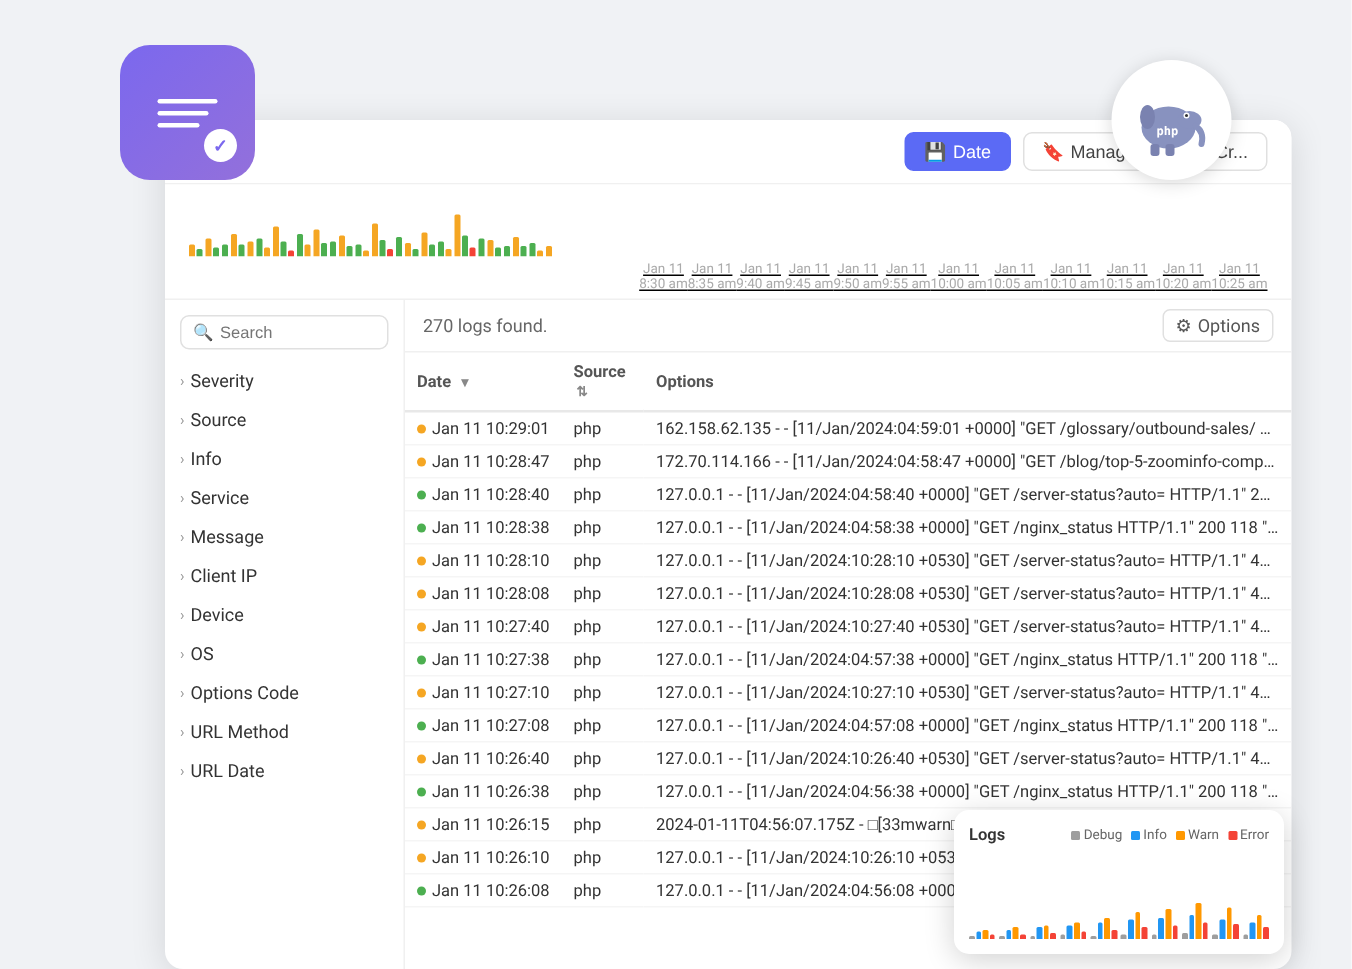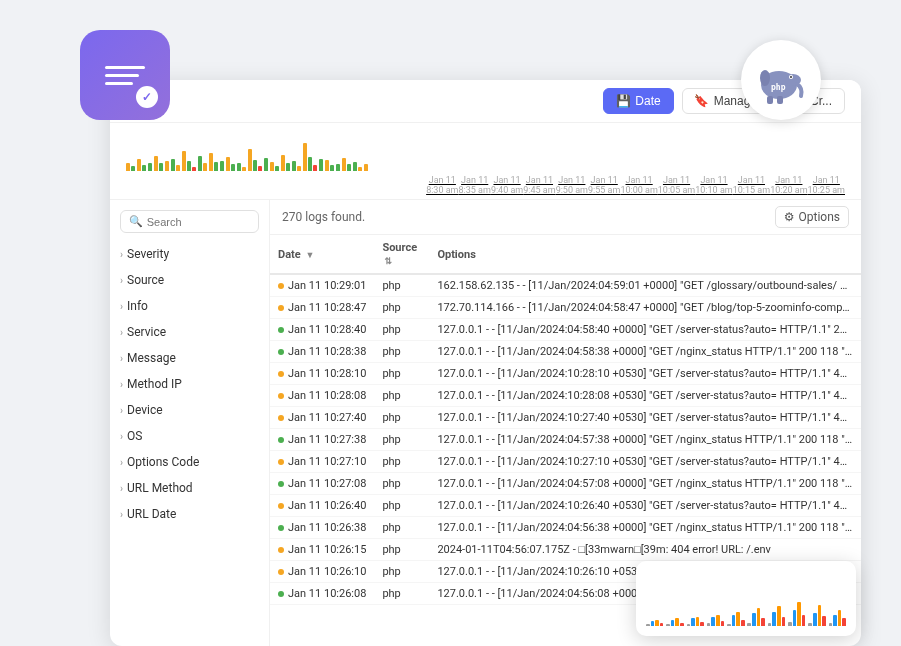--- a/index.html
+++ b/index.html
@@ -585,21 +585,21 @@
         <div class="sidebar-item">
           <span class="sidebar-chevron">›</span>
           <span>Service</span>
         </div>
         <div class="sidebar-item">
           <span class="sidebar-chevron">›</span>
           <span>Message</span>
         </div>
         <div class="sidebar-item">
           <span class="sidebar-chevron">›</span>
-          <span>Method IP</span>
+          <span>Client IP</span>
         </div>
         <div class="sidebar-item">
           <span class="sidebar-chevron">›</span>
           <span>Device</span>
         </div>
         <div class="sidebar-item">
           <span class="sidebar-chevron">›</span>
           <span>OS</span>
         </div>
         <div class="sidebar-item">
@@ -747,20 +747,41 @@
       <td class="source-cell">php</td>
       <td class="message-cell">127.0.0.1 - - [11/Jan/2024:04:56:08 +0000] "GET /nginx_status HTTP/1.1" 200 118 "-"...</td>
     </tr>
             </tbody>
         </table>
       </div>
     </div>
   </div>
 
   <div class="mini-chart-overlay">
+    <div class="mini-chart-header">
+      <span class="mini-chart-title">Logs</span>
+      <div class="mini-chart-legend">
+        <div class="legend-item">
+          <div class="legend-dot" style="background:#9e9e9e"></div>
+          <span>Debug</span>
+        </div>
+        <div class="legend-item">
+          <div class="legend-dot" style="background:#2196f3"></div>
+          <span>Info</span>
+        </div>
+        <div class="legend-item">
+          <div class="legend-dot" style="background:#ff9800"></div>
+          <span>Warn</span>
+        </div>
+        <div class="legend-item">
+          <div class="legend-dot" style="background:#f44336"></div>
+          <span>Error</span>
+        </div>
+      </div>
+    </div>
     <div class="mini-chart-bars" id="mini-chart-bars">
     <div class="mini-bar-group">
           <div class="mini-bar debug" style="height: 2px;"></div>
           <div class="mini-bar info" style="height: 5.05747px;"></div>
           <div class="mini-bar warn" style="height: 6.32184px;"></div>
           <div class="mini-bar error" style="height: 2.52874px;"></div>
         </div>
         <div class="mini-bar-group">
           <div class="mini-bar debug" style="height: 2px;"></div>
           <div class="mini-bar info" style="height: 6.32184px;"></div>

